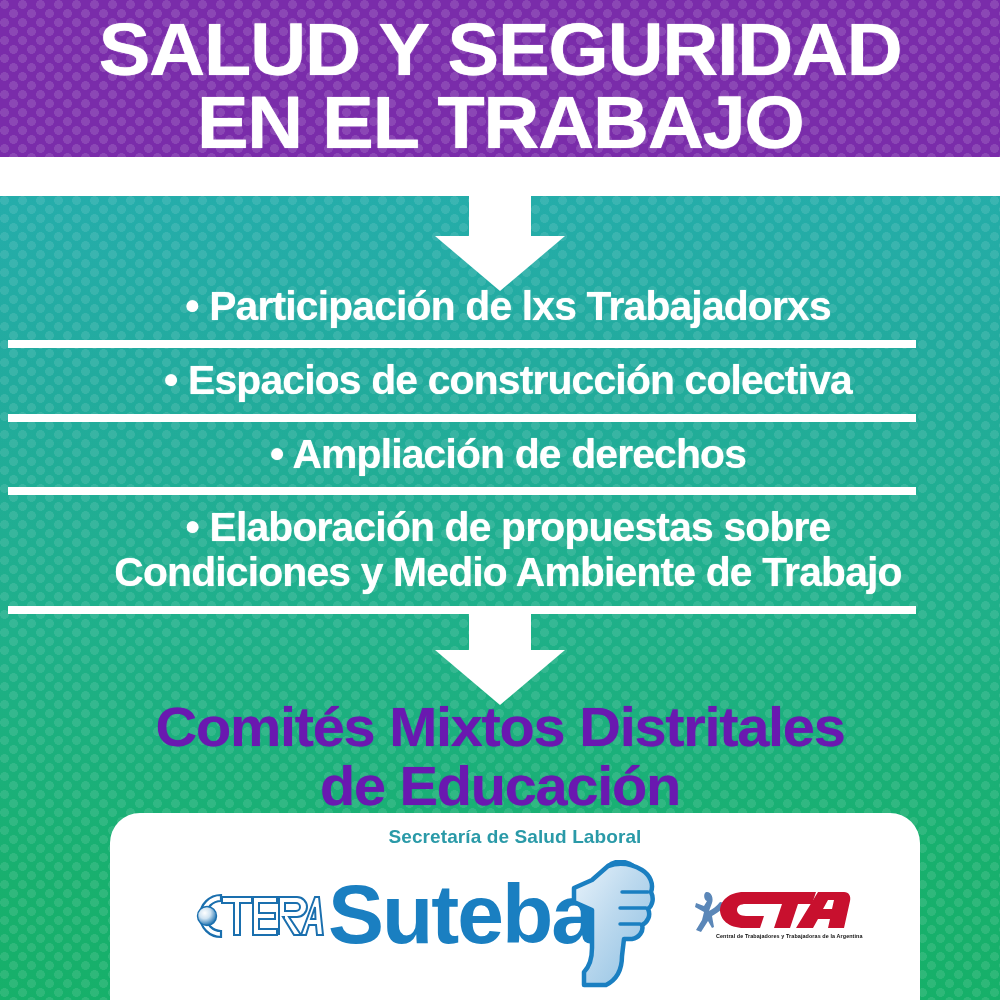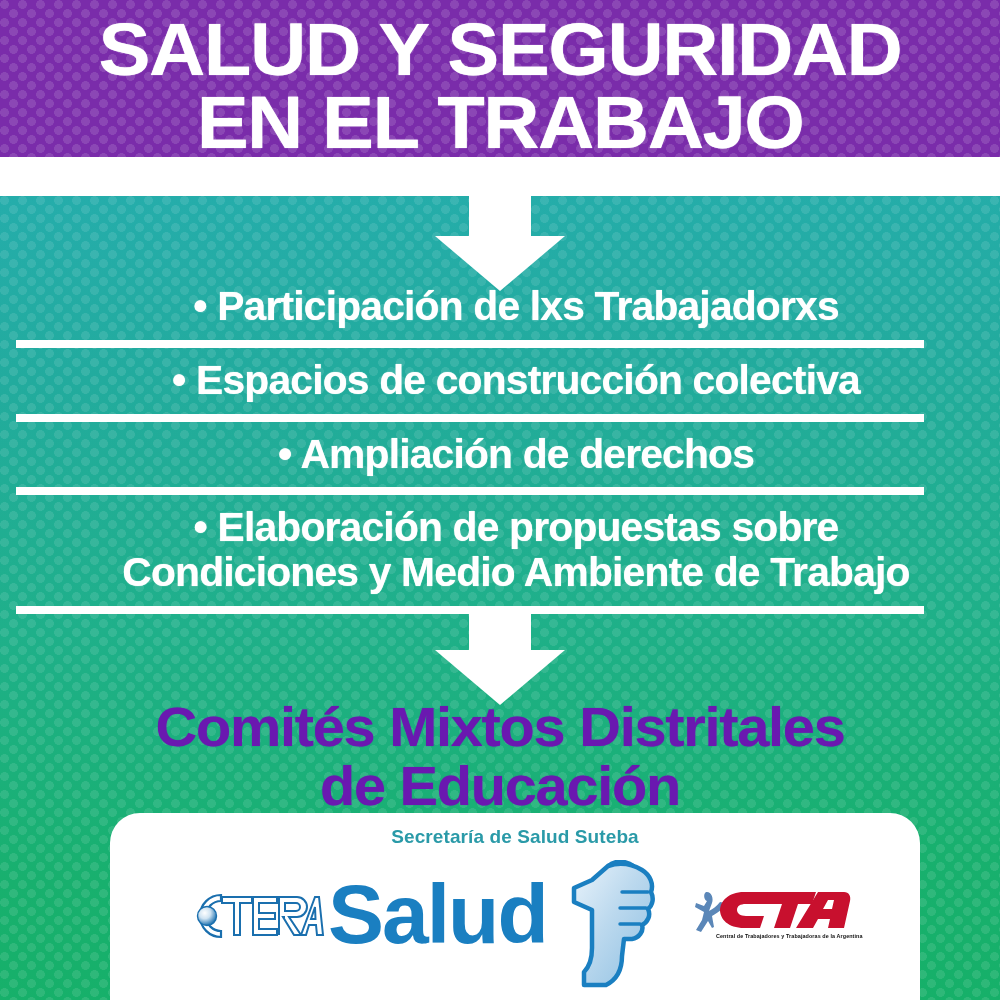--- a/index.html
+++ b/index.html
@@ -81,21 +81,21 @@
   #arrow-top  { left:0; top:0; width:1000px; height:95px; }
   #arrow-top  .stem { width:62px; height:45px; }
   #arrow-top  .head { top:40px; }
 
   #arrow-mid  { left:0; top:414px; width:1000px; height:95px; }
   #arrow-mid  .stem { width:62px; height:45px; }
   #arrow-mid  .head { top:40px; }
 
   
   .bullets {
-    position:absolute; left:16px; top:78px;
+    position:absolute; left:8px; top:78px;
     width:798px;
   }
   .bullet-row {
     width:1000px;
     text-align:center;
     color:#ffffff;
     font-weight:bold;
     font-size:40px;
     line-height:1.12;
     letter-spacing:-0.8px;
@@ -227,21 +227,21 @@
       <div class="stem"></div>
       <div class="head"></div>
     </div>
 
     <div class="outcome">Comités Mixtos Distritales
 de Educación</div>
 
     <div class="footer-card">
 
       <div class="footer-caption">
-        <span class="light">Secretaría</span><span> </span><span class="bold">de Salud Suteba</span>
+        <span class="light">Secretaría</span><span> </span><span class="bold">de Salud Laboral</span>
       </div>
 
       <div class="logos">
 
         <div class="logo-ctera">
           <svg width="140" height="50" viewBox="0 0 140 50">
             <defs>
               <radialGradient id="cterBall" cx="38%" cy="34%" r="68%">
                 <stop offset="0%" stop-color="#ffffff"></stop>
                 <stop offset="45%" stop-color="#cfe3f2"></stop>
@@ -259,21 +259,21 @@
 
             <path d="M94 44 L94 6 L112 6 A10 10 0 0 1 112 26 L104 26 L116 44 L109 44 L98 26 L100 26
                      M100 12 L100 20 L111 20 A4 4 0 0 0 111 12 Z" fill="none" stroke="#1a6fae" stroke-width="2"></path>
 
             <path d="M116 44 L130 6 L134 6 L138 44 L132 44 L131 34 L124 34 L121 44 Z
                      M126 28 L130.5 28 L130 16 Z" fill="none" stroke="#1a6fae" stroke-width="2"></path>
           </svg>
         </div>
 
         <div class="logo-suteba">
-          <div class="suteba-word">Salud</div>
+          <div class="suteba-word">Suteba</div>
           <div class="suteba-hand">
             <svg width="110" height="128" viewBox="0 0 110 128">
               <defs>
                 <linearGradient id="handGrad" x1="0" y1="0" x2="1" y2="1">
                   <stop offset="0%" stop-color="#e9f3fb"></stop>
                   <stop offset="45%" stop-color="#bcd9ee"></stop>
                   <stop offset="100%" stop-color="#8dbfe2"></stop>
                 </linearGradient>
               </defs>
 

